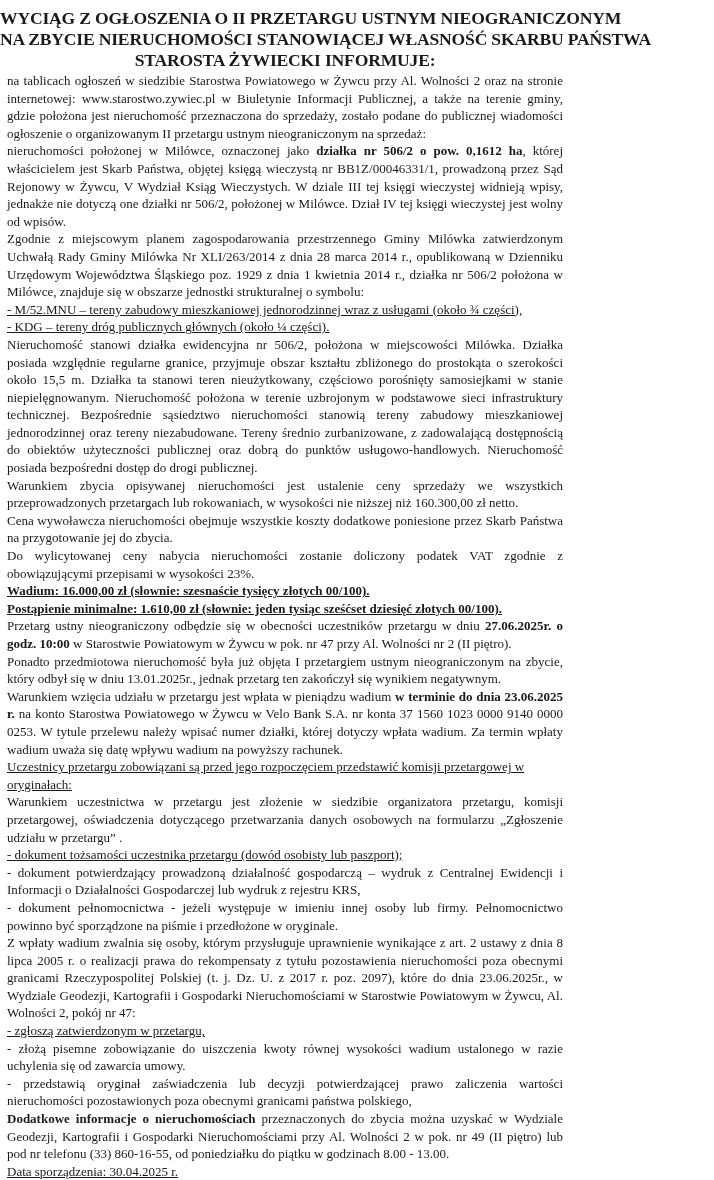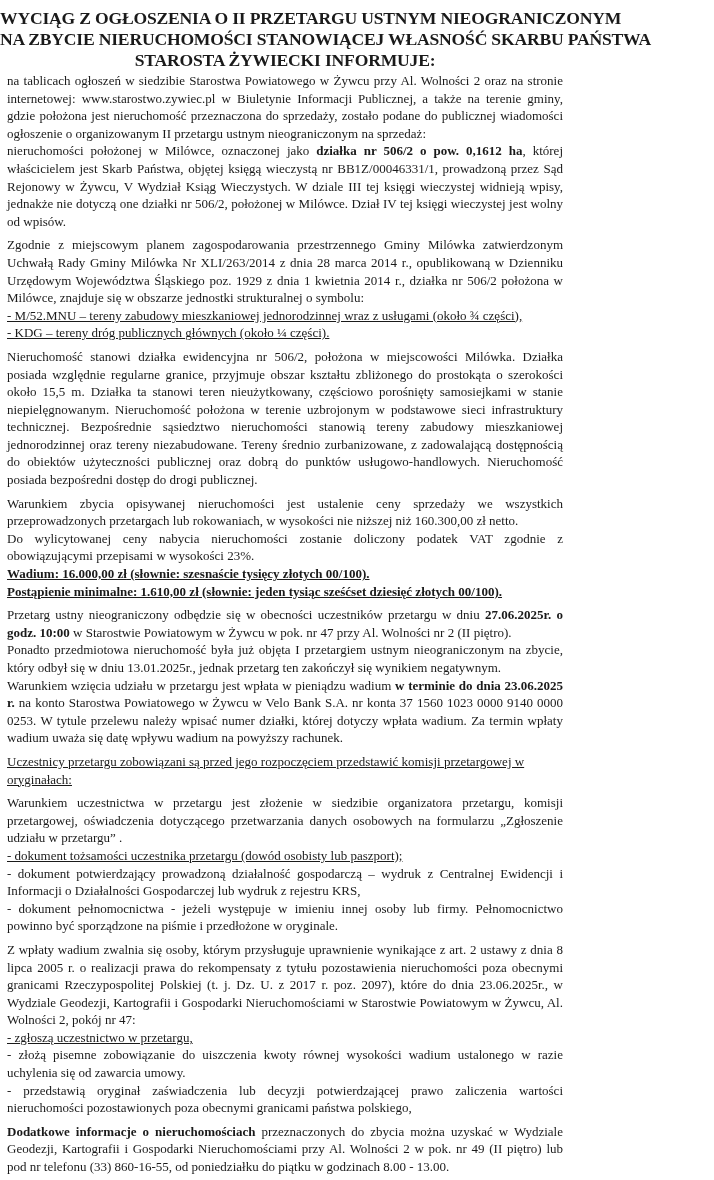--- a/index.html
+++ b/index.html
@@ -19,21 +19,21 @@
     letter-spacing: -0.2px;
   }
   .title .tl { display: block; white-space: nowrap; }
   .body {
     padding: 1px 7px 0 7px;
     font-size: 13px;
     line-height: 17.6px;
     text-align: justify;
   }
   .body p { margin: 0; }
-  .body .gap { margin-top: 6px; }
+  .body .gap { }
   .body b { font-weight: bold; }
   .body .left { text-align: left; text-decoration: underline; }
 </style>
 </head>
 <body>
 
 <div class="page">
 
   <h1 class="title">
     <span class="tl">WYCIĄG Z OGŁOSZENIA O II PRZETARGU USTNYM NIEOGRANICZONYM</span>
@@ -47,37 +47,38 @@
     <p><span>nieruchomości położonej w Milówce, oznaczonej jako </span><b>działka nr 506/2 o pow. 0,1612 ha</b><span>, której właścicielem jest Skarb Państwa, objętej księgą wieczystą nr BB1Z/00046331/1, prowadzoną przez Sąd Rejonowy w Żywcu, V Wydział Ksiąg Wieczystych. W dziale III tej księgi wieczystej widnieją wpisy, jednakże nie dotyczą one działki nr 506/2, położonej w Milówce. Dział IV tej księgi wieczystej jest wolny od wpisów.</span></p>
 
     <p class="gap">Zgodnie z miejscowym planem zagospodarowania przestrzennego Gminy Milówka zatwierdzonym Uchwałą Rady Gminy Milówka Nr XLI/263/2014 z dnia 28 marca 2014 r., opublikowaną w Dzienniku Urzędowym Województwa Śląskiego poz. 1929 z dnia 1 kwietnia 2014 r., działka nr 506/2 położona w Milówce, znajduje się w obszarze jednostki strukturalnej o symbolu:</p>
     <p class="left">- M/52.MNU – tereny zabudowy mieszkaniowej jednorodzinnej wraz z usługami (około ¾ części),</p>
     <p class="left">- KDG – tereny dróg publicznych głównych (około ¼ części).</p>
 
     <p class="gap">Nieruchomość stanowi działka ewidencyjna nr 506/2, położona w miejscowości Milówka. Działka posiada względnie regularne granice, przyjmuje obszar kształtu zbliżonego do prostokąta o szerokości około 15,5 m. Działka ta stanowi teren nieużytkowany, częściowo porośnięty samosiejkami w stanie niepielęgnowanym. Nieruchomość położona w terenie uzbrojonym w podstawowe sieci infrastruktury technicznej. Bezpośrednie sąsiedztwo nieruchomości stanowią tereny zabudowy mieszkaniowej jednorodzinnej oraz tereny niezabudowane. Tereny średnio zurbanizowane, z zadowalającą dostępnością do obiektów użyteczności publicznej oraz dobrą do punktów usługowo-handlowych. Nieruchomość posiada bezpośredni dostęp do drogi publicznej.</p>
 
     <p class="gap">Warunkiem zbycia opisywanej nieruchomości jest ustalenie ceny sprzedaży we wszystkich przeprowadzonych przetargach lub rokowaniach, w wysokości nie niższej niż 160.300,00 zł netto.</p>
 
+    <p>Cena wywoławcza nieruchomości obejmuje wszystkie koszty dodatkowe poniesione przez Skarb Państwa na przygotowanie jej do zbycia.</p>
     <p>Do wylicytowanej ceny nabycia nieruchomości zostanie doliczony podatek VAT zgodnie z obowiązującymi przepisami w wysokości 23%.</p>
     <p class="left"><b>Wadium: 16.000,00 zł</b><b> (słownie: szesnaście tysięcy złotych 00/100).</b></p>
     <p class="left"><b>Postąpienie minimalne: 1.610,00 zł</b><b> (słownie: jeden tysiąc sześćset dziesięć złotych 00/100).</b></p>
 
     <p class="gap"><span>Przetarg ustny nieograniczony odbędzie się w obecności uczestników przetargu w dniu </span><b>27.06.2025r. o godz. 10:00</b><span> w Starostwie Powiatowym w Żywcu w pok. nr 47 przy Al. Wolności nr 2 (II piętro).</span></p>
     <p>Ponadto przedmiotowa nieruchomość była już objęta I przetargiem ustnym nieograniczonym na zbycie, który odbył się w dniu 13.01.2025r., jednak przetarg ten zakończył się wynikiem negatywnym.</p>
     <p><span>Warunkiem wzięcia udziału w przetargu jest wpłata w pieniądzu wadium </span><b>w terminie do dnia 23.06.2025 r.</b><span> na konto Starostwa Powiatowego w Żywcu w Velo Bank S.A. nr konta 37 1560 1023 0000 9140 0000 0253. W tytule przelewu należy wpisać numer działki, której dotyczy wpłata wadium. Za termin wpłaty wadium uważa się datę wpływu wadium na powyższy rachunek.</span></p>
 
     <p class="gap left">Uczestnicy przetargu zobowiązani są przed jego rozpoczęciem przedstawić komisji przetargowej w oryginałach:</p>
 
     <p class="gap">Warunkiem uczestnictwa w przetargu jest złożenie w siedzibie organizatora przetargu, komisji przetargowej, oświadczenia dotyczącego przetwarzania danych osobowych na formularzu „Zgłoszenie udziału w przetargu” .</p>
     <p class="left">- dokument tożsamości uczestnika przetargu (dowód osobisty lub paszport);</p>
     <p>- dokument potwierdzający prowadzoną działalność gospodarczą – wydruk z Centralnej Ewidencji i Informacji o Działalności Gospodarczej lub wydruk z rejestru KRS,</p>
     <p>- dokument pełnomocnictwa - jeżeli występuje w imieniu innej osoby lub firmy. Pełnomocnictwo powinno być sporządzone na piśmie i przedłożone w oryginale.</p>
 
     <p class="gap">Z wpłaty wadium zwalnia się osoby, którym przysługuje uprawnienie wynikające z art. 2 ustawy z dnia 8 lipca 2005 r. o realizacji prawa do rekompensaty z tytułu pozostawienia nieruchomości poza obecnymi granicami Rzeczypospolitej Polskiej (t. j. Dz. U. z 2017 r. poz. 2097), które do dnia 23.06.2025r., w Wydziale Geodezji, Kartografii i Gospodarki Nieruchomościami w Starostwie Powiatowym w Żywcu, Al. Wolności 2, pokój nr 47:</p>
-    <p class="left">- zgłoszą uczestnictwo w przetargu,</p>
+    <p class="left">- zgłoszą zatwierdzonym w przetargu,</p>
     <p>- złożą pisemne zobowiązanie do uiszczenia kwoty równej wysokości wadium ustalonego w razie uchylenia się od zawarcia umowy.</p>
     <p>- przedstawią oryginał zaświadczenia lub decyzji potwierdzającej prawo zaliczenia wartości nieruchomości pozostawionych poza obecnymi granicami państwa polskiego,</p>
 
     <p class="gap"><b>Dodatkowe informacje o nieruchomościach</b><span> przeznaczonych do zbycia można uzyskać w Wydziale Geodezji, Kartografii i Gospodarki Nieruchomościami przy Al. Wolności 2 w pok. nr 49 (II piętro) lub pod nr telefonu (33) 860-16-55, od poniedziałku do piątku w godzinach 8.00 - 13.00.</span></p>
 
     <p class="gap left">Data sporządzenia: 30.04.2025 r.</p>
     <p class="left">Data publikacji: 21.05.2025 r.</p>
   </div>
 </div>
 

